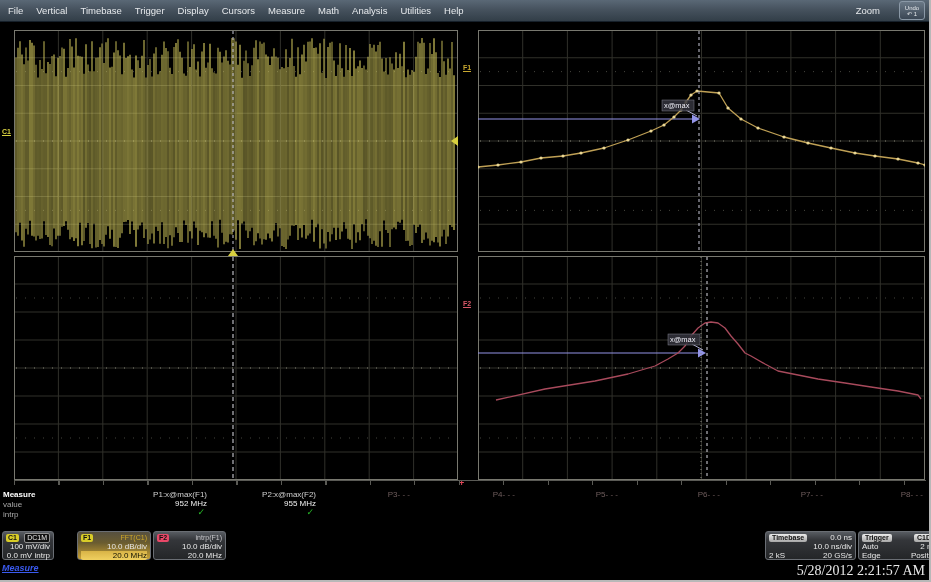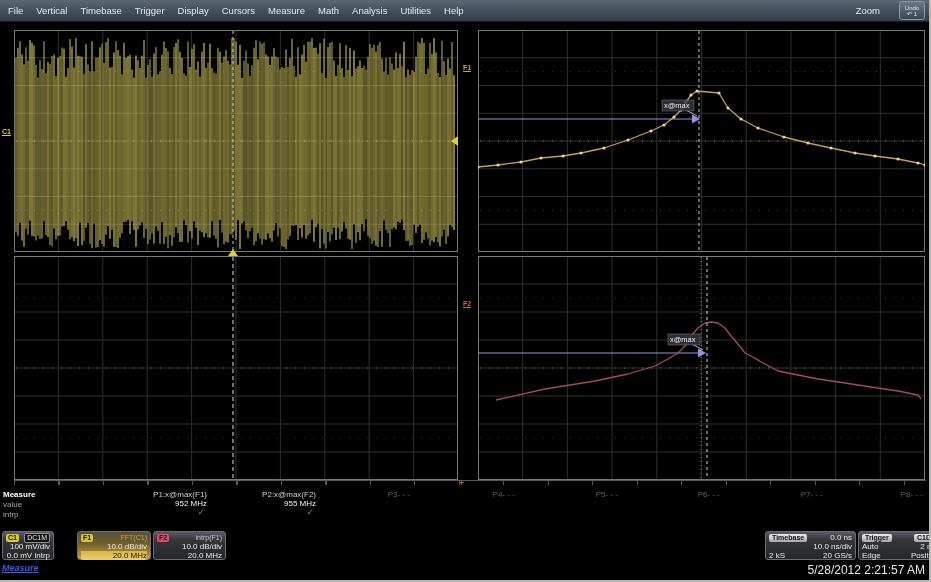--- a/index.html
+++ b/index.html
@@ -76,21 +76,21 @@
   #tb { left:765px; width:91px; }
   #tr { left:858px; width:85px; }
   .tbox .hrow { display:flex; align-items:center; height:9px; }
   .chip { background:linear-gradient(#ececec,#a8a8a8); color:#101010; font-weight:bold; font-size:7px;
           border-radius:2px; padding:0 3px; line-height:8px; }
   .hval { margin-left:auto; }
   .trow { display:flex; height:9px; line-height:9px;text-align:center; }
   .trow .r { margin-left:auto; }
   .brand { position:absolute; left:2px; top:563px; color:#3a5af0; font-size:9px; font-weight:bold;
            font-style:italic; text-decoration:underline; }
-  .datetime { position:absolute; right:4px; top:563px; color:#e8e8e8; font-size:12px; }
+  .datetime { position:absolute; right:4px; top:563px; color:#e8e8e8; font-size:14px;font-family:Liberation Serif, serif; }
 </style>
 </head>
 <body>
 
 <div class="screen">
 
   <div class="menubar">
     <span class="mi">File</span>
     <span class="mi">Vertical</span>
     <span class="mi">Timebase</span>

